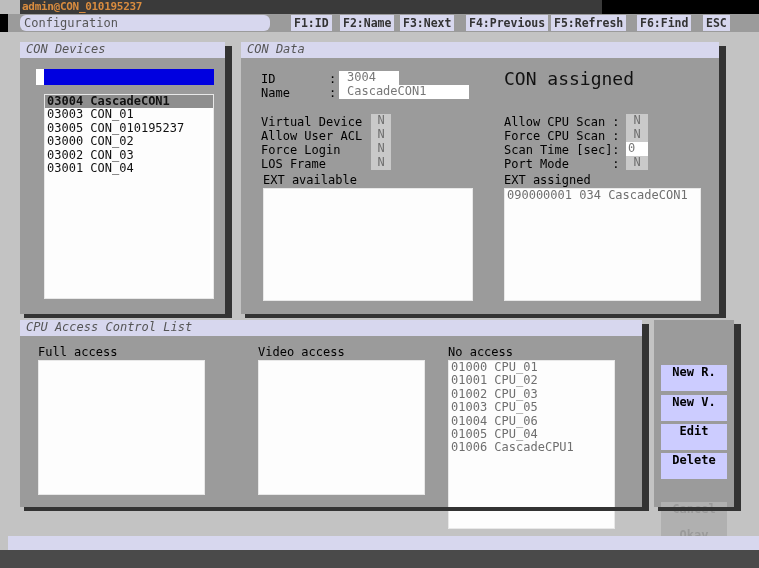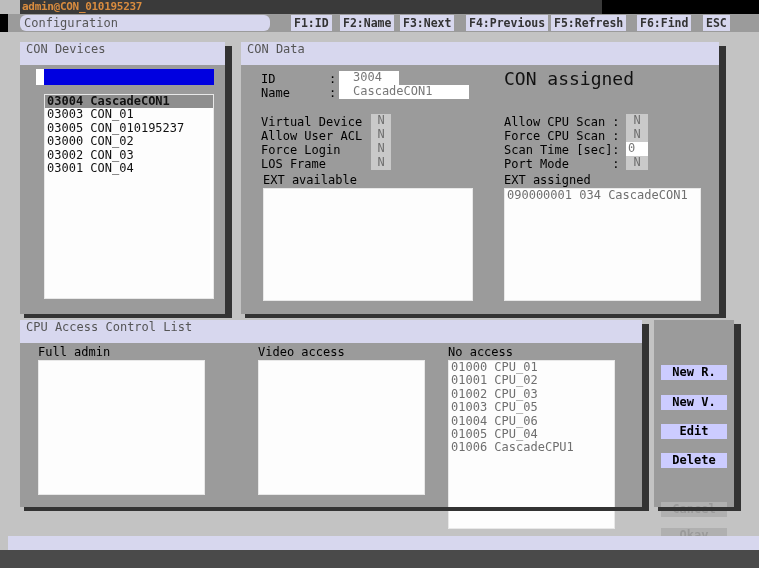--- a/index.html
+++ b/index.html
@@ -44,33 +44,33 @@
     background:#c3c3c3;
   }
   .innerframe{
     position:absolute;left:8px;top:0px;width:743px;height:504px;
     background:#c3c3c3;
   }
 
   
   .panel{position:absolute;background:#9b9b9b;}
   .panel .ptitle{
-    position:absolute;left:0;top:0;right:0;height:23px;
+    position:absolute;left:0;top:0;right:0;height:16px;
     background:#d7d7ee;color:#555;font-size:12px;line-height:15px;
-    padding-left:6px;box-sizing:border-box;
+    padding-left:6px;box-sizing:border-box;font-style:italic;
   }
   .shadow-r{position:absolute;background:#333;}
   .shadow-b{position:absolute;background:#333;}
 
   .lbl{position:absolute;color:#000000;font-size:12px;line-height:13px;white-space:pre;}
   .sectionhdr{position:absolute;color:#111;font-size:18px;line-height:14px;}
 
   .field{
     position:absolute;background:#ffffff;color:#777;
-    font-size:12px;line-height:13px;padding-left:14px;box-sizing:border-box;
+    font-size:12px;line-height:13px;padding-left:8px;box-sizing:border-box;
     white-space:pre;overflow:hidden;
   }
   .field.dim{background:#c9c9c9;color:#6e6e6e;}
 
   .listbox{
     position:absolute;background:#fdfdfd;border:1px solid #e8e8e8;
     overflow:hidden;box-sizing:border-box;
   }
   .listbox .row{
     font-size:12px;line-height:13.4px;color:#6f6f6f;
@@ -78,21 +78,21 @@
   }
   .listbox .row.sel{background:#8e8e8e;color:#000;font-weight:bold;}
   .listbox.dark .row{color:#111;}
 
   .searchbar{
     position:absolute;background:#0000e0;
   }
   .searchbar .caret{position:absolute;left:-8px;top:0;width:8px;height:100%;background:#fff;}
 
   .btn{
-    position:absolute;width:66px;height:15px;
+    position:absolute;width:66px;height:26px;
     background:#ccccff;color:#000;font-size:12px;font-weight:bold;
     line-height:15px;text-align:center;box-sizing:border-box;
   }
   .btn.disabled{background:#b0b0b0;color:#9a9a9a;}
 
   .statusbar{
     position:absolute;left:8px;top:536px;width:751px;height:14px;background:#d7d7ee;
   }
   .bottomblack{position:absolute;left:0;top:550px;width:759px;height:18px;background:#4a4a4a;}
   .leftrail{position:absolute;left:0;top:32px;width:8px;height:504px;background:#c3c3c3;}
@@ -185,21 +185,21 @@
         <div class="listbox" style="left:263px;top:146px;width:197px;height:113px;" id="ext-assigned-list">
             <div class="row">090000001 034 CascadeCON1</div>
           </div>
       </div>
       <div class="shadow-r" style="left:711px;top:14px;width:7px;height:272px;"></div>
       <div class="shadow-b" style="left:237px;top:282px;width:481px;height:4px;"></div>
 
       <div class="panel" style="left:12px;top:288px;width:622px;height:187px;">
         <div class="ptitle">CPU Access Control List</div>
 
-        <div class="lbl" style="left:18px;top:26px;">Full admin</div>
+        <div class="lbl" style="left:18px;top:26px;">Full access</div>
         <div class="listbox" style="left:18px;top:40px;width:167px;height:135px;" id="full-access-list"></div>
 
         <div class="lbl" style="left:238px;top:26px;">Video access</div>
         <div class="listbox" style="left:238px;top:40px;width:167px;height:135px;" id="video-access-list"></div>
 
         <div class="lbl" style="left:428px;top:26px;">No access</div>
         <div class="listbox" style="left:428px;top:40px;width:167px;height:169px;" id="no-access-list">
             <div class="row">01000 CPU_01</div>
             <div class="row">01001 CPU_02</div>
             <div class="row">01002 CPU_03</div>

